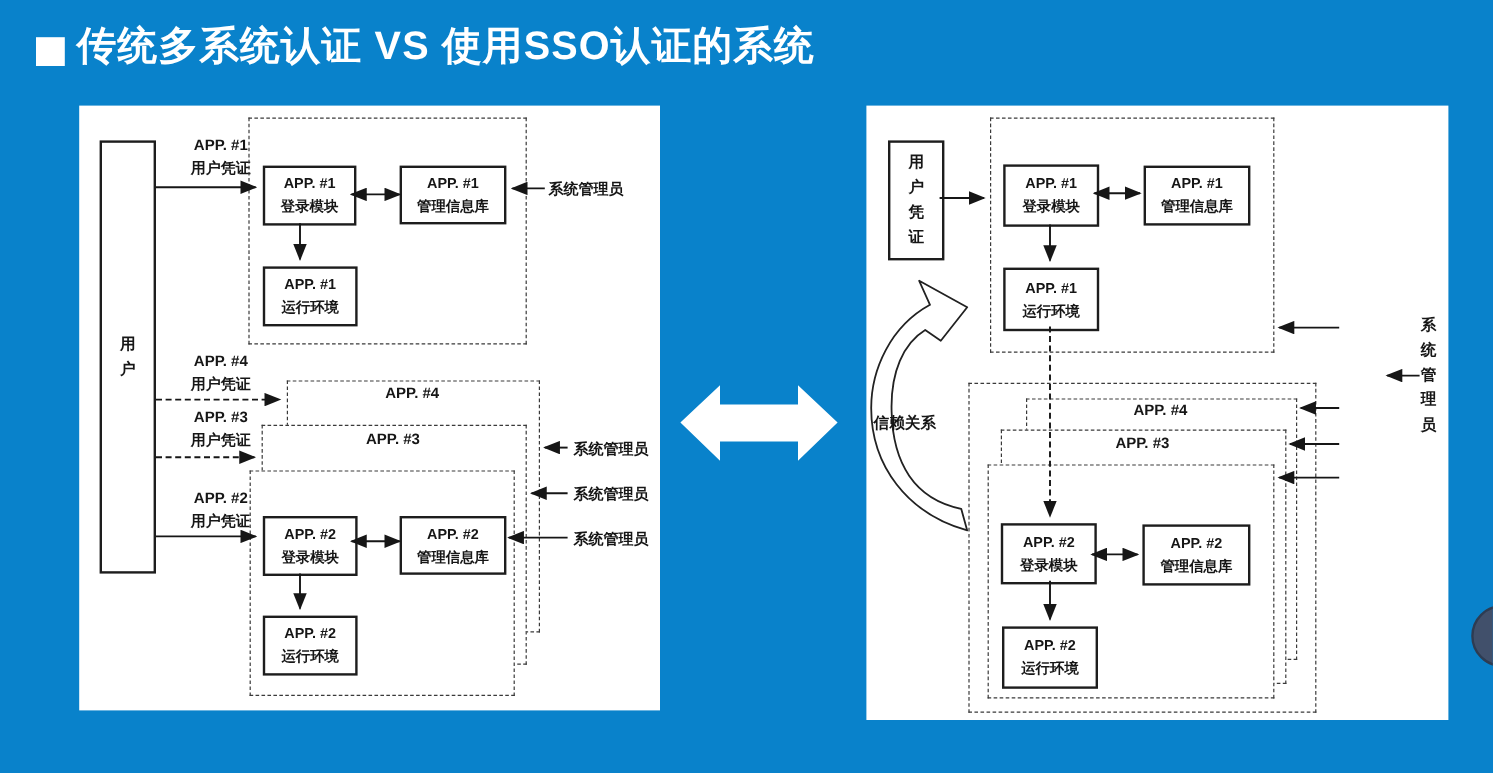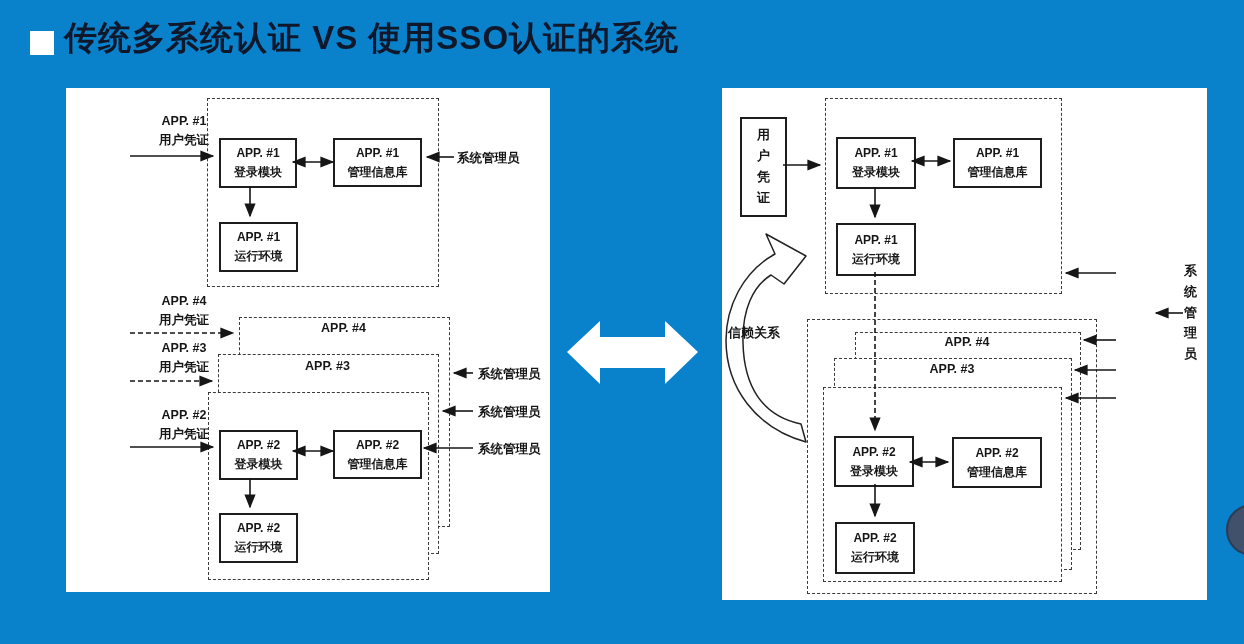--- a/index.html
+++ b/index.html
@@ -6,21 +6,21 @@
   body{
     width:1244px;height:644px;position:relative;overflow:hidden;
     background:#0982cb;
     font-family:"Liberation Sans","DejaVu Sans",sans-serif;
     color:#161616;
   }
   .title-bullet{
     position:absolute;left:30px;top:31px;width:24px;height:24px;background:#ffffff;
   }
   .slide-title{
-    position:absolute;left:64px;top:16px;font-size:33px;font-weight:bold;color:#0f172a;
+    position:absolute;left:64px;top:16px;font-size:33px;font-weight:bold;color:#ffffff;
     letter-spacing:1px;white-space:nowrap;
   }
   .panel{
     position:absolute;background:#ffffff;
   }
   .panel-left{left:66px;top:88px;width:484px;height:504px;}
   .panel-right{left:722px;top:88px;width:485px;height:512px;}
   .box{
     position:absolute;border:2px solid #1d1d1d;background:#ffffff;
     display:flex;flex-direction:column;align-items:center;justify-content:center;
@@ -40,37 +40,40 @@
   .vtxt{
     display:block;margin:0 auto;width:15px;word-break:break-all;line-height:1.6;
     font-size:13px;font-weight:bold;text-align:center;
   }
   .vbox{
     position:absolute;border:2px solid #1d1d1d;background:#fff;
     display:flex;align-items:center;justify-content:center;
   }
   .overlay{position:absolute;left:0;top:0;z-index:5;pointer-events:none;}
   .trust-lbl{
-    position:absolute;z-index:6;font-size:13px;font-weight:bold;white-space:nowrap;
+    position:absolute;z-index:6;font-size:13px;font-weight:bold;white-space:nowrap;margin-top:20px;
   }
   .center-arrow-svg{position:absolute;left:560px;top:315px;z-index:2;}
   .fab{
     position:absolute;left:1226px;top:504px;width:52px;height:52px;border-radius:50%;
     background:#41506b;border:2px solid #2e3c52;box-sizing:border-box;
     display:flex;align-items:center;justify-content:center;color:#cfd6e0;font-size:11px;
   }
 </style>
 </head>
 <body>
 
 <span class="title-bullet"></span>
 <div class="slide-title">传统多系统认证 VS 使用SSO认证的系统</div>
 
 <div class="panel panel-left">
 
+  <div class="vbox" style="left:17px;top:29px;width:43px;height:357px;">
+    <span class="vtxt">用户</span>
+  </div>
 
   <div class="lbl" style="left:85px;top:24px;width:66px;">
     <div>APP. #1</div>
     <div>用户凭证</div>
   </div>
   <div class="lbl" style="left:85px;top:204px;width:66px;">
     <div>APP. #4</div>
     <div>用户凭证</div>
   </div>
   <div class="lbl" style="left:85px;top:251px;width:66px;">

